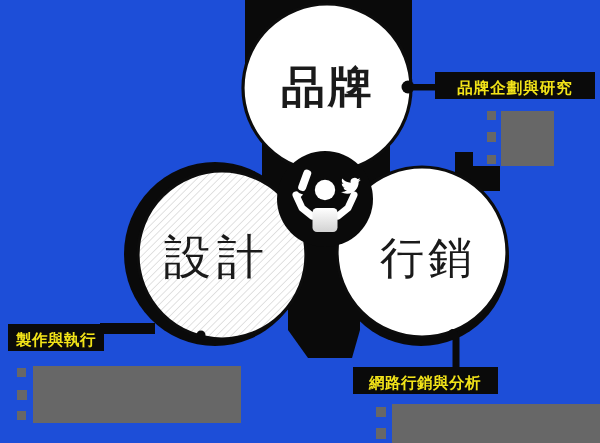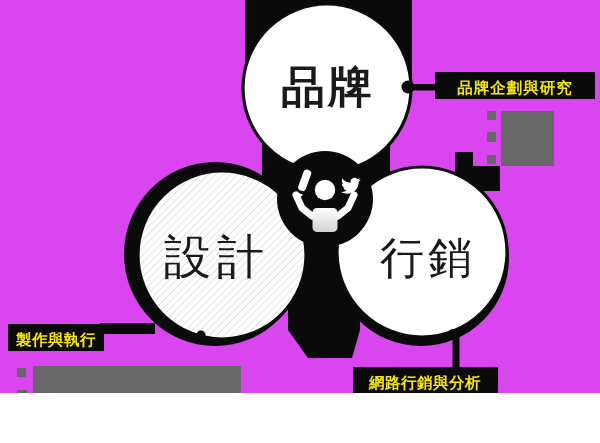--- a/index.html
+++ b/index.html
@@ -1,16 +1,16 @@
 <!DOCTYPE html>
 <html><head>
 <meta charset="utf-8">
 <style>
   html,body{margin:0;padding:0;background:#ffffff;}
-  .stage{position:relative;width:600px;height:393px;background:#d946ef;overflow:hidden;
+  .stage{position:relative;width:600px;height:443px;background:#1d4ed8;overflow:hidden;
          font-family:"Liberation Sans",sans-serif;text-align:right;}
   svg{display:block;}
   text{user-select:none;}
   .node-label{font-family:"Liberation Sans",sans-serif;fill:#1a1a1a;}
   .node-label-serif{font-family:"Liberation Serif",serif;fill:#1a1a1a;}
   .callout-text{font-family:"Liberation Sans",sans-serif;font-weight:bold;}
 </style>
 </head>
 <body>
 

